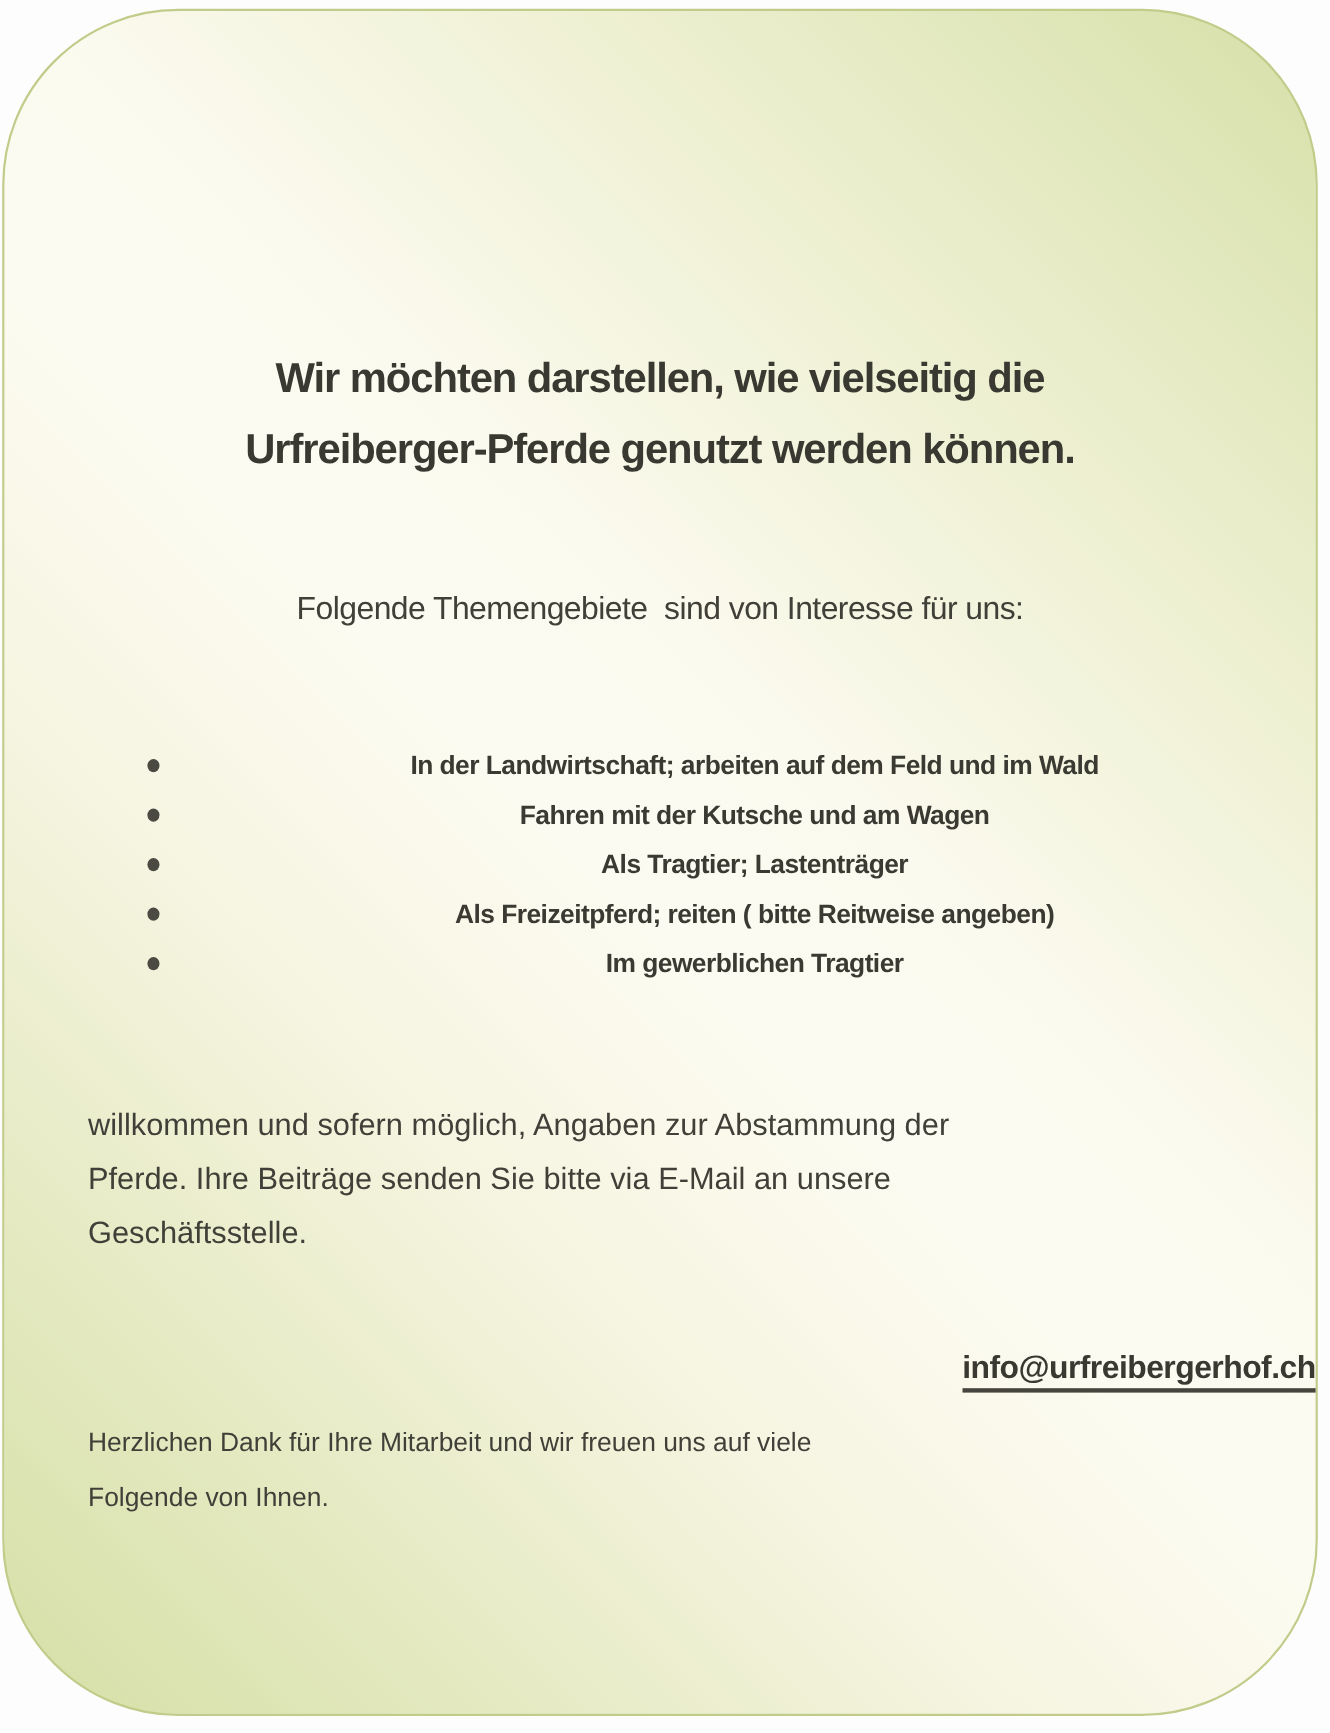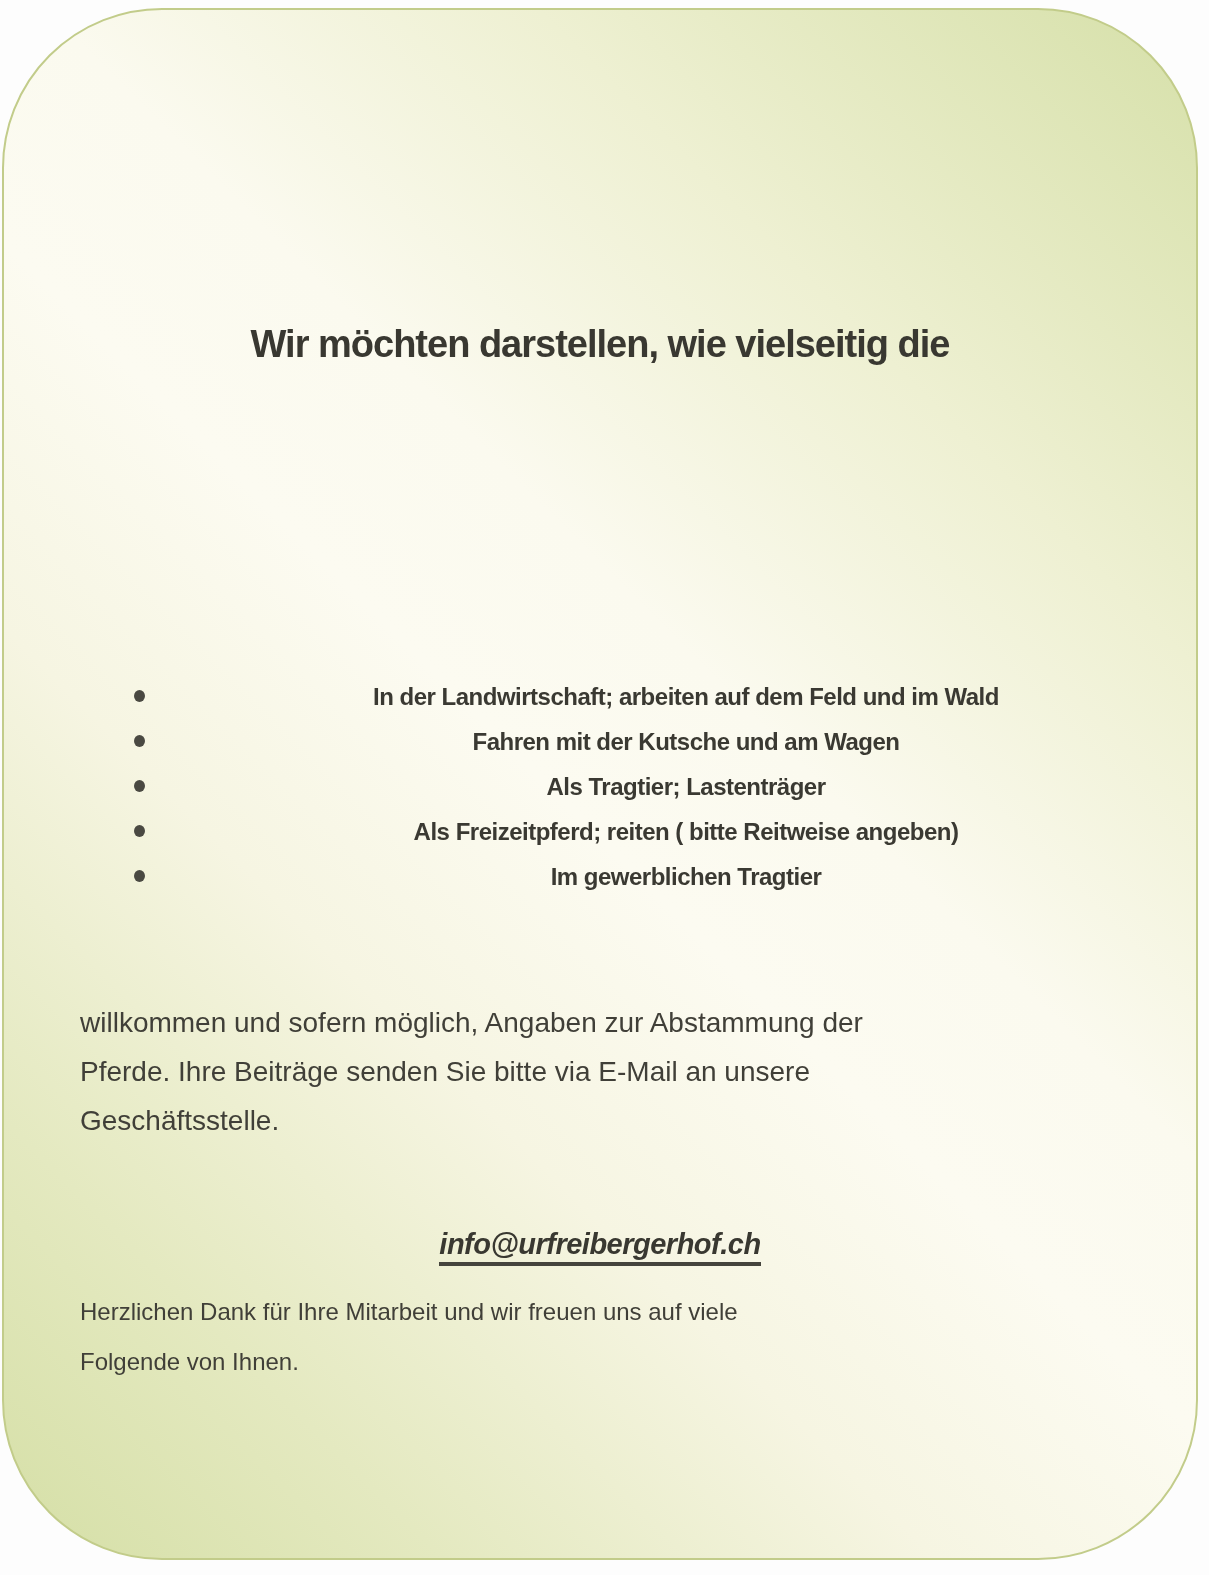--- a/index.html
+++ b/index.html
@@ -93,22 +93,21 @@
     width: 1050px;
     font-size: 28px;
     line-height: 49px;
     color: #403f38;
   }
   .email-row {
     position: absolute;
     top: 1218px;
     left: 0;
     width: 100%;
-    text-align: center;
-    font-style: italic;
+    text-align: right;
   }
   .email {
     display: inline-block;
     font-size: 29px;
     font-weight: bold;
     letter-spacing: -0.5px;
     color: #393831;
     border-bottom: 4px solid #45443d;
     padding-bottom: 1px;
   }
@@ -123,22 +122,24 @@
   }
 </style>
 </head>
 <body>
 
 <div class="stage">
   <div class="card">
 
     <div class="title">
       <div class="line">Wir möchten darstellen, wie vielseitig die</div>
+      <div class="line">Urfreiberger-Pferde genutzt werden können.</div>
     </div>
 
+    <div class="subtitle line">Folgende Themengebiete  sind von Interesse für uns:</div>
 
     <div class="bullets">
       <div class="bullet-item">
         <span class="bullet-dot"></span>
         <span class="line">In der Landwirtschaft; arbeiten auf dem Feld und im Wald</span>
       </div>
       <div class="bullet-item">
         <span class="bullet-dot"></span>
         <span class="line">Fahren mit der Kutsche und am Wagen</span>
       </div>

